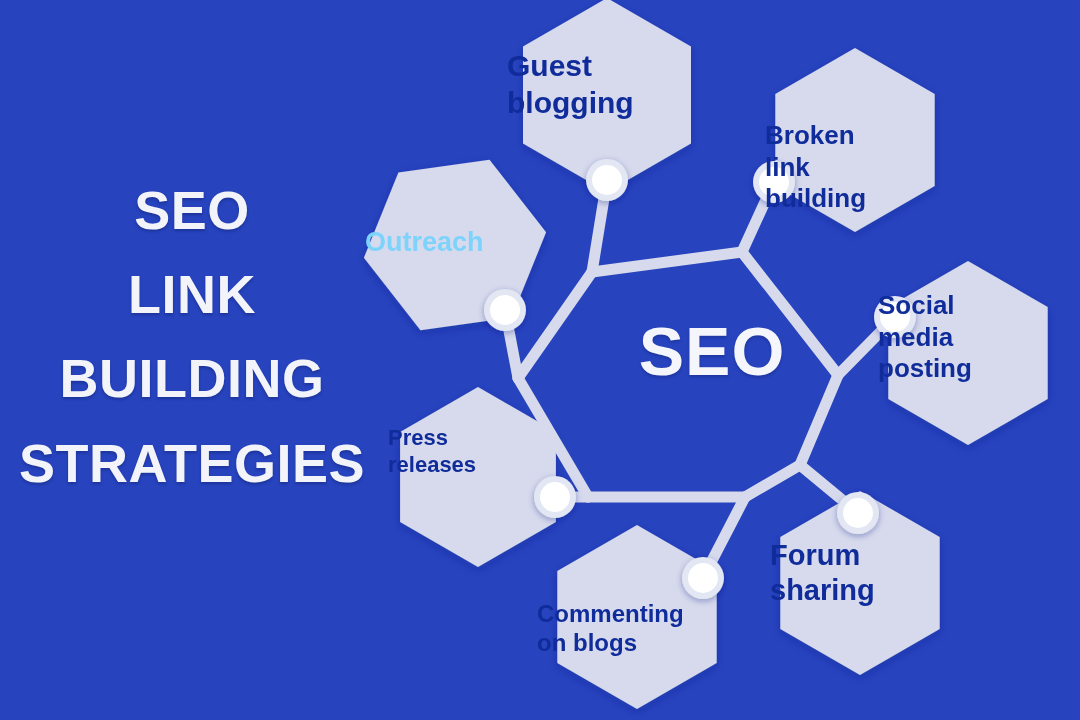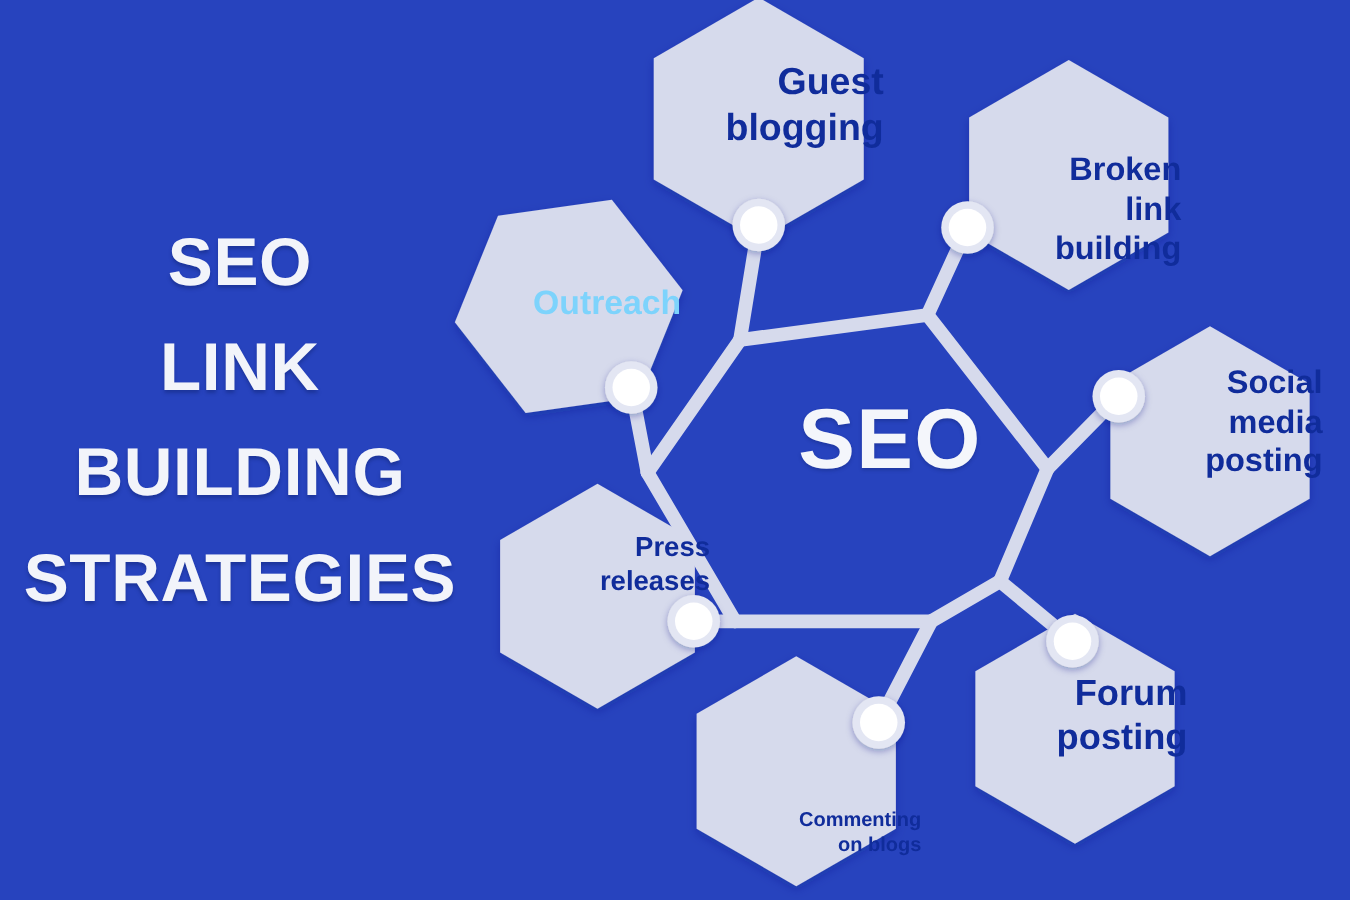--- a/index.html
+++ b/index.html
@@ -40,21 +40,21 @@
     left: 0;
     top: 0;
     width: 1080px;
     height: 720px;
   }
   .hexlabel {
     position: absolute;
     color: #102C9B;
     font-family: "Liberation Sans", sans-serif;
     font-weight: bold;
-    text-align: right;
+    text-align: left;
     line-height: 1.22;
     pointer-events: none;
     white-space: pre-line;
   }
   #center-label {
     position: absolute;
     color: #F4F6FB;
     font-family: "Liberation Sans", sans-serif;
     font-weight: bold;
     font-size: 68px;
@@ -136,21 +136,21 @@
   <div id="labels">
       <div class="hexlabel" style="left: 507px; top: 48px; width: 200px; font-size: 30px; color: rgb(16, 44, 155);">Guest
 blogging</div>
       <div class="hexlabel" style="left: 765px; top: 80px; width: 180px; font-size: 26px; color: rgb(16, 44, 155); margin-top: 40px;">Broken
 link
 building</div>
       <div class="hexlabel" style="left: 878px; top: 290px; width: 180px; font-size: 26px; color: rgb(16, 44, 155);">Social
 media
 posting</div>
       <div class="hexlabel" style="left: 770px; top: 538px; width: 180px; font-size: 29px; color: rgb(16, 44, 155);">Forum
-posting</div>
-      <div class="hexlabel" style="left: 537px; top: 599px; width: 200px; font-size: 16px; color: rgb(16, 44, 155); margin-top: 48px;">Commenting
+sharing</div>
+      <div class="hexlabel" style="left: 537px; top: 599px; width: 200px; font-size: 24px; color: rgb(16, 44, 155);">Commenting
 on blogs</div>
       <div class="hexlabel" style="left: 388px; top: 425px; width: 180px; font-size: 22px; color: rgb(16, 44, 155);">Press
 releases</div>
       <div class="hexlabel" style="left: 365px; top: 226px; width: 180px; font-size: 27px; color: #7dd3fc;">Outreach</div>
     </div>
 
 </div>
 
 </body></html>

